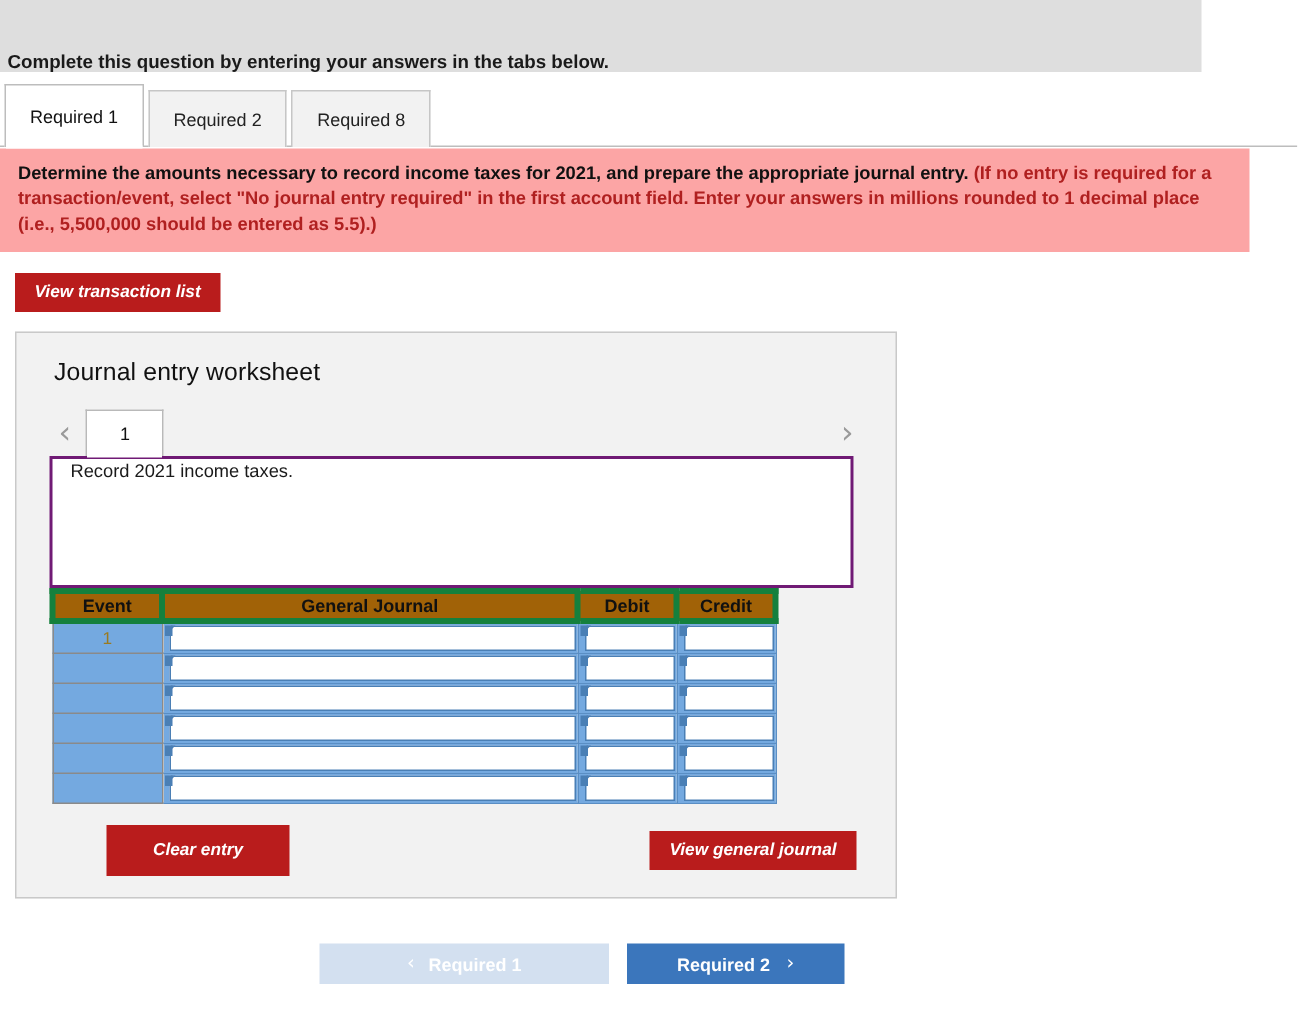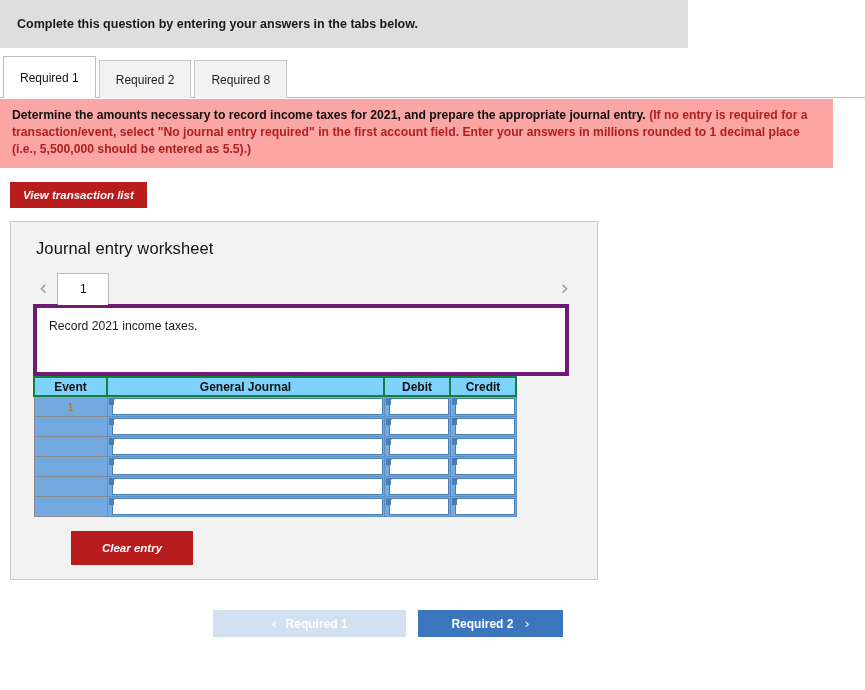--- a/index.html
+++ b/index.html
@@ -12,27 +12,27 @@
   #page {
     position: relative;
     width: 865px;
     height: 690px;
     overflow: hidden;
     background: #ffffff;
   }
 
   
   .top-bar {
-    width: 688px;
+    width: 801px;
     margin: 0;
     background: #dedede;
     height: 48px;
     display: flex;
-    align-items: center;
-    padding-left: 17px;
+    align-items: flex-end;
+    padding-left: 5px;
   }
   .top-bar-text {
     font-size: 12.5px;
     font-weight: bold;
     color: #1a1a1a;
   }
 
   
   .tabstrip {
     position: relative;
@@ -179,24 +179,24 @@
     content: "";
     position: absolute;
     left: 0; right: 0; bottom: -1px;
     height: 2px;
     background: #ffffff;
   }
 
   
   .desc-box {
     background: #ffffff;
-    border: 4px solid #701a75;
-    height: 72px;
+    border: 2px solid #701a75;
+    height: 88px;
     margin: 0 12px 0 6px;
-    padding: 11px 12px;
+    padding: 1px 12px;
     font-size: 12.2px;
     color: #1a1a1a;
     position: relative;
     z-index: 1;
   }
 
   .note {
     font-size: 10.5px;
     color: #b02020;
     font-weight: bold;
@@ -204,26 +204,26 @@
   }
 
   
   .jtable {
     border-collapse: collapse;
     margin-left: 6px;
     table-layout: fixed;
     border: 1px solid #5a8ec4;
   }
   .jtable th {
-    background: #7dd3fc;
+    background: #a16207;
     color: #111111;
     font-size: 12px;
     font-weight: bold;
     height: 19px;
-    border: 2px solid #15803d;
+    border: 4px solid #15803d;
     text-align: center;
     padding: 1px 0;
   }
   .jtable td {
     border: 1px solid #5a8ec4;
     background: #74a9e0;
     padding: 0;
     height: 19px;
   }
   .col-event  { width: 73px; }
@@ -485,20 +485,21 @@
             <div class="fieldbox">
                 <span class="flag"></span>
               </div>
           </td>
         </tr>
       </tbody>
     </table>
 
     <div class="ws-actions">
       <button class="btn-blue btn-clear">Clear entry</button>
+      <button class="btn-blue btn-viewgj">View general journal</button>
     </div>
 
   </div>
 
   <div class="bottom-nav">
     <button class="nav-btn nav-prev">
       <span class="nav-arrow">‹</span>
       <span>Required 1</span>
     </button>
     <button class="nav-btn nav-next">

